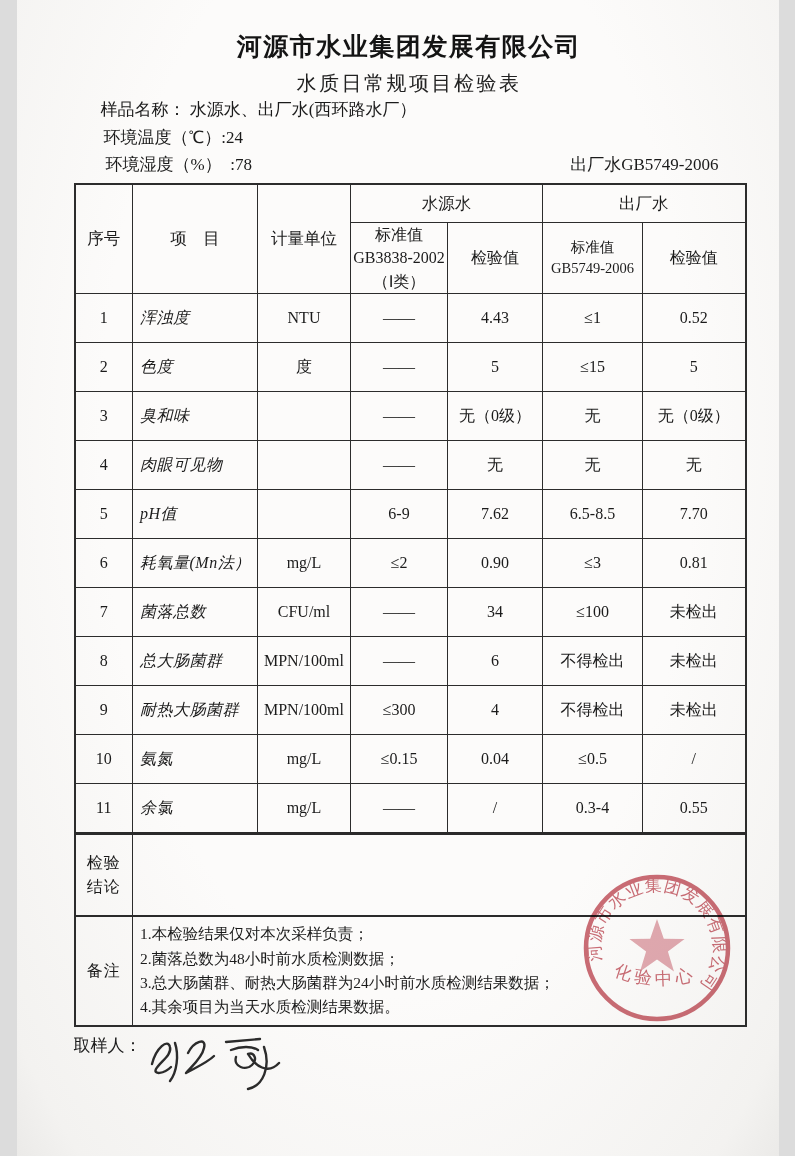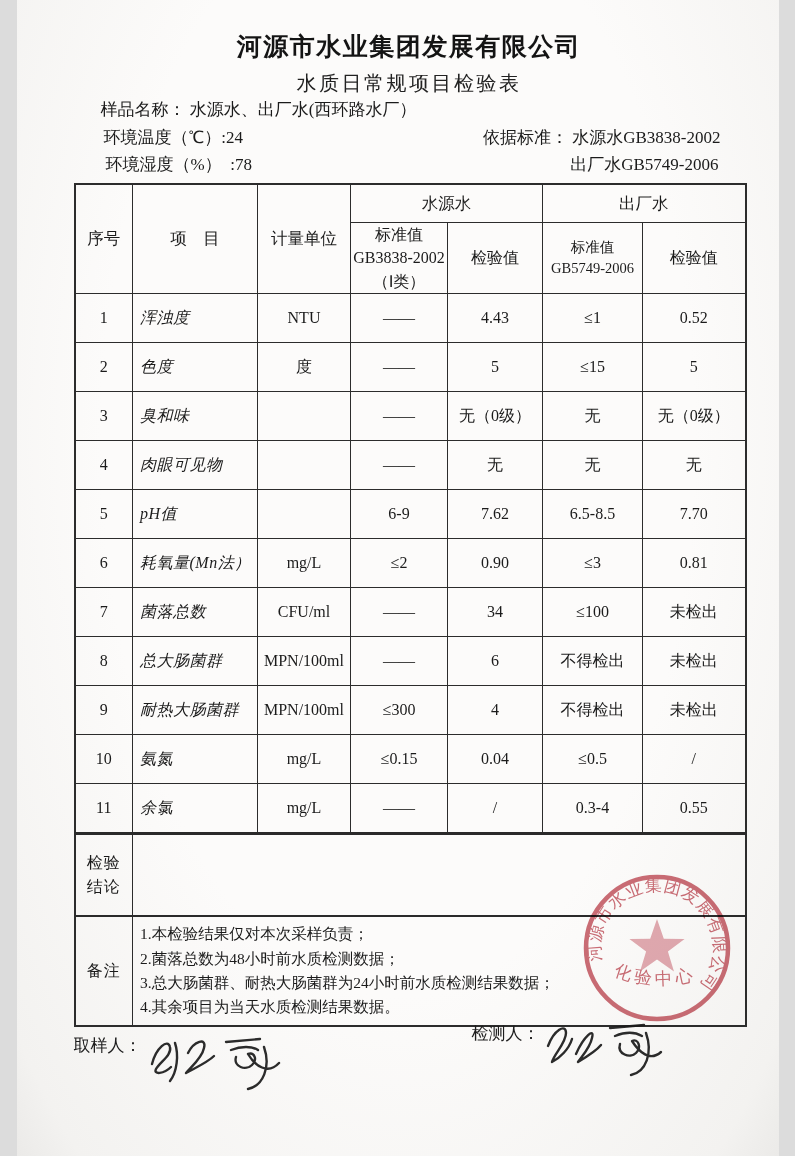--- a/index.html
+++ b/index.html
@@ -64,21 +64,20 @@
 <div class="page">
 
   <div class="company-title">河源市水业集团发展有限公司</div>
   <div class="doc-title">水质日常规项目检验表</div>
 
   <div class="meta m1">
     <span><span>样品名称： </span><span>水源水、出厂水(西环路水厂）</span></span>
   </div>
   <div class="meta m2">
     <span><span>环境温度（℃）:</span><span>24</span></span>
-    <span><span>依据标准： </span><span>水源水GB3838-2002</span></span>
   </div>
   <div class="meta m3">
     <span><span>环境湿度（%）  :</span><span>78</span></span>
     <span>出厂水GB5749-2006</span>
   </div>
 
   <table class="report">
     <colgroup>
       <col style="width:58px">
         <col style="width:125px">
@@ -239,30 +238,20 @@
     <span class="sig-label">取样人：</span>
     <svg class="sig-svg" width="150" height="78" viewBox="0 0 150 78">
       <g fill="none" stroke-width="2.4" stroke-linecap="round" stroke-linejoin="round" opacity="0.92" stroke="#1a1a1a">
         <path d="M8 42 C12 26 24 16 26 25 C28 33 16 40 12 47 C9 53 20 52 27 45 M31 21 C35 33 33 50 26 59"></path>
         <path d="M44 31 C50 19 63 15 60 26 C58 36 48 44 42 51 C53 45 64 40 70 34"></path>
         <path d="M82 20 L116 17 M87 28 C97 24 108 24 114 28 M92 35 C89 45 102 49 108 43 C114 37 110 30 104 32 C111 44 124 53 135 41 M120 25 C127 45 119 64 104 67"></path>
       </g>
     </svg>
   </div>
 
-  <div class="sig-block s2">
-    <span class="sig-label">检测人：</span>
-    <svg class="sig-svg" width="130" height="78" viewBox="0 0 130 78">
-      <g fill="none" stroke-width="2.4" stroke-linecap="round" stroke-linejoin="round" opacity="0.92" stroke="#1a1a1a">
-        <path d="M6 36 C12 20 24 13 24 23 C24 33 12 44 10 52 C18 48 27 39 30 29"></path>
-        <path d="M34 44 C42 26 53 17 50 28 C48 38 40 46 36 52 C46 46 55 40 59 35"></path>
-        <path d="M68 18 L102 15 M73 26 C83 22 93 22 100 26 M78 34 C75 44 88 49 94 43 C100 37 96 28 90 31 C97 42 108 52 119 42 M104 23 C111 43 104 62 89 65"></path>
-      </g>
-    </svg>
-  </div>
 
   <svg class="stamp" viewBox="0 0 190 190">
     <circle cx="95" cy="95" r="71" fill="none" stroke-width="4.5" stroke="#c14e59"></circle>
     <defs>
       <path id="arc-path" d="M 44.2 120.9 A 57 57 0 1 1 145.8 120.9"></path>
       <path id="bottom-path" d="M 53 124 Q 95 139 137 124"></path>
     </defs>
     <g transform="rotate(14 95 95)">
       <text font-size="17" letter-spacing="1" fill="#c14e59">
         <textPath href="#arc-path">河源市水业集团发展有限公司</textPath>

